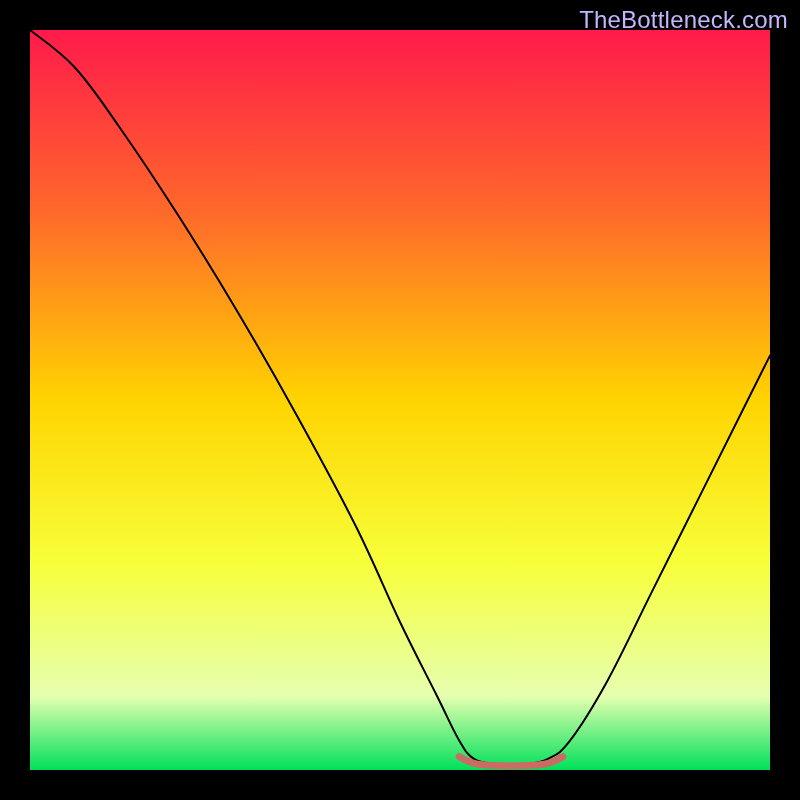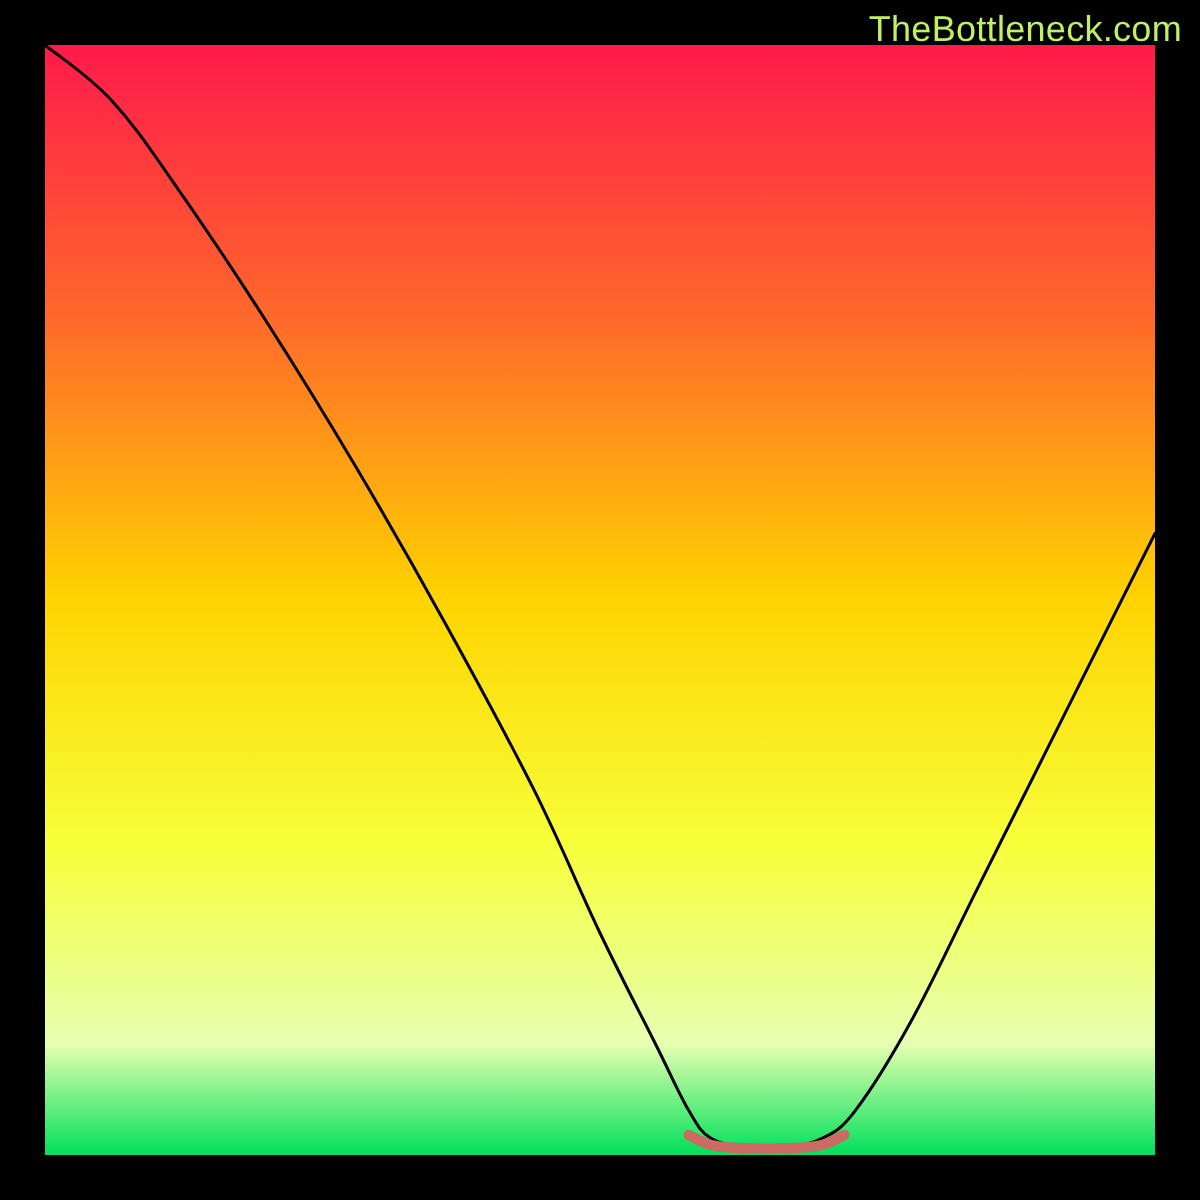--- a/index.html
+++ b/index.html
@@ -9,21 +9,21 @@
     width: 800px;
     height: 800px;
     background: #000;
   }
   .watermark {
     position: absolute;
     top: 6px;
     right: 12px;
     font-family: Arial, Helvetica, sans-serif;
     font-size: 24px;
-    color: #bef264;
+    color: #c4b5fd;
     font-weight: 500;
     letter-spacing: 0.2px;
   }
   .plot {
     position: absolute;
     left: 30px;
     top: 30px;
     width: 740px;
     height: 740px;
   }

